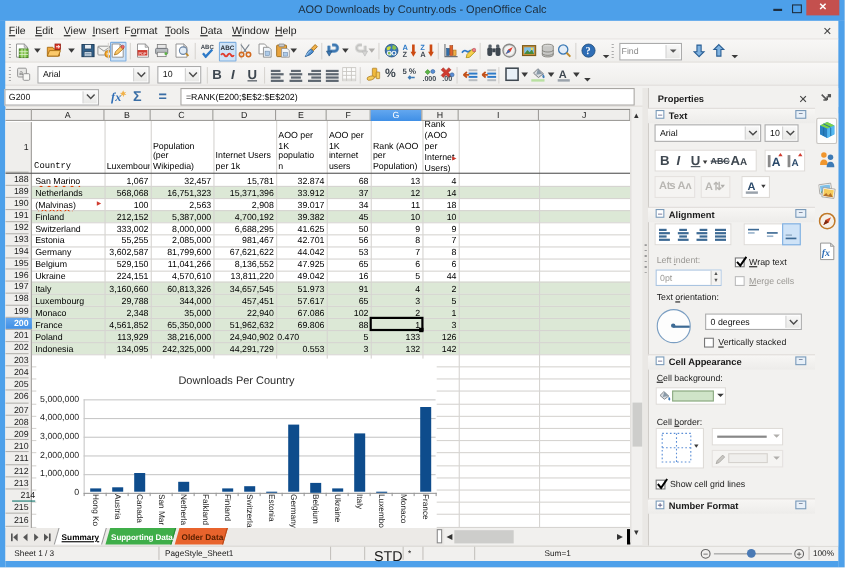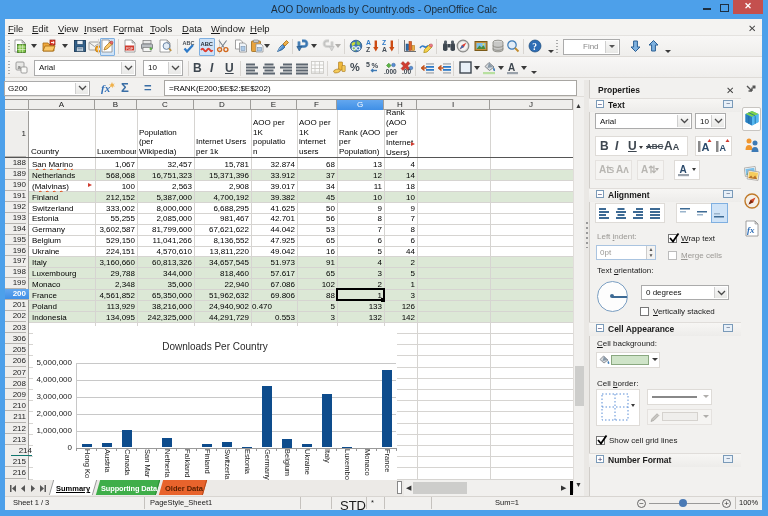--- a/index.html
+++ b/index.html
@@ -209,21 +209,21 @@
     <path d="M9 9l3.5 3.5" stroke="#c08b2d" stroke-width="1.8"></path>
   </svg>
 <div class="a sep" style="left:523px;top:39px;height:15px"></div>
 <svg class="icon" style="left:528px;top:39px" width="14" height="14" viewBox="0 0 14 14">
     <circle cx="7" cy="7" r="6" fill="#2e6db5" stroke="#1d4a78" stroke-width="0.7"></circle>
     <text x="4.2" y="10.5" font-size="9.5" font-weight="bold" fill="#fff" font-family="Liberation Serif">?</text>
   </svg>
 <div class="a ddown" style="left:548px;top:50px;border-left-width:3px;border-right-width:3px;border-top-width:3.5px"></div>
 <div class="a" style="left:556px;top:40px;width:2px;height:13px;background:repeating-linear-gradient(#aaa 0 1px,transparent 1px 3px)"></div>
 <div class="a combo" style="left:563px;top:38.5px;width:57px;height:16px">
-    <span style="margin-left:19px;color:#8a8a8a;font-size:8px">Find</span>
+    <span style="margin-left:1px;color:#8a8a8a;font-size:8px">Find</span>
     <div class="cbtn">
       <div class="ddown" style="position:static;border-top-color:#555;border-left-width:3px;border-right-width:3px;border-top-width:3.5px"></div>
     </div>
   </div>
 <svg class="icon" style="left:629px;top:39px" width="13" height="14" viewBox="0 0 13 14">
     <path d="M6.5 12.5L2 8h2.6V2h3.8v6H11z" fill="#7fb2e0" stroke="#2a5e93" stroke-width="1"></path>
   </svg>
 <svg class="icon" style="left:647px;top:39px" width="13" height="14" viewBox="0 0 13 14">
     <path d="M6.5 1.5L11 6H8.4v6H4.6V6H2z" fill="#7fb2e0" stroke="#2a5e93" stroke-width="1"></path>
   </svg>
@@ -432,34 +432,34 @@
 <div class="rowh" style="left:5px;top:223.7px;width:21px;height:10.90px;border-bottom:1px solid #b5b3b0">194</div>
 <div class="rowh" style="left:5px;top:234.6px;width:21px;height:10.90px;border-bottom:1px solid #b5b3b0">195</div>
 <div class="rowh" style="left:5px;top:245.5px;width:21px;height:10.90px;border-bottom:1px solid #b5b3b0">196</div>
 <div class="rowh" style="left:5px;top:256.4px;width:21px;height:10.90px;border-bottom:1px solid #b5b3b0">197</div>
 <div class="rowh" style="left:5px;top:267.3px;width:21px;height:10.90px;border-bottom:1px solid #b5b3b0">198</div>
 <div class="rowh" style="left:5px;top:278.2px;width:21px;height:10.90px;border-bottom:1px solid #b5b3b0">199</div>
 <div class="rowh" style="left:5px;top:289.1px;width:24px;height:10.90px;background:linear-gradient(#63a7ef,#3f8fe6);color:#fff;font-weight:bold;padding-right:3px;border-bottom:1px solid #b5b3b0">200</div>
 <div class="rowh" style="left:5px;top:300.0px;width:21px;height:10.90px;border-bottom:1px solid #b5b3b0">201</div>
 <div class="rowh" style="left:5px;top:310.9px;width:21px;height:10.90px;border-bottom:1px solid #b5b3b0">202</div>
 <div class="rowh" style="left:5px;top:321.8px;width:21px;height:11.20px;line-height:11.2px;border-bottom:1px solid #b5b3b0">203</div>
-<div class="rowh" style="left:5px;top:333.0px;width:21px;height:11.20px;line-height:11.2px;border-bottom:1px solid #b5b3b0">306</div>
+<div class="rowh" style="left:5px;top:333.0px;width:21px;height:11.20px;line-height:11.2px;border-bottom:1px solid #b5b3b0">204</div>
 <div class="rowh" style="left:5px;top:344.2px;width:21px;height:11.20px;line-height:11.2px;border-bottom:1px solid #b5b3b0">205</div>
 <div class="rowh" style="left:5px;top:355.4px;width:21px;height:11.20px;line-height:11.2px;border-bottom:1px solid #b5b3b0">206</div>
 <div class="rowh" style="left:5px;top:366.6px;width:21px;height:11.20px;line-height:11.2px;border-bottom:1px solid #b5b3b0">207</div>
 <div class="rowh" style="left:5px;top:377.8px;width:21px;height:11.20px;line-height:11.2px;border-bottom:1px solid #b5b3b0">208</div>
 <div class="rowh" style="left:5px;top:389.0px;width:21px;height:11.20px;line-height:11.2px;border-bottom:1px solid #b5b3b0">209</div>
 <div class="rowh" style="left:5px;top:400.2px;width:21px;height:11.20px;line-height:11.2px;border-bottom:1px solid #b5b3b0">210</div>
 <div class="rowh" style="left:5px;top:411.4px;width:21px;height:11.20px;line-height:11.2px;border-bottom:1px solid #b5b3b0">211</div>
 <div class="rowh" style="left:5px;top:422.6px;width:21px;height:11.20px;line-height:11.2px;border-bottom:1px solid #b5b3b0">212</div>
 <div class="rowh" style="left:5px;top:433.8px;width:21px;height:11.20px;line-height:11.2px;border-bottom:1px solid #b5b3b0">213</div>
 <div class="rowh" style="left:11px;top:445.0px;width:21px;height:11.20px;line-height:11.2px;border-bottom:1px solid #0f766e">214</div>
 <div class="rowh" style="left:5px;top:456.2px;width:21px;height:11.20px;line-height:11.2px;border-bottom:1px solid #b5b3b0">215</div>
 <div class="rowh" style="left:5px;top:467.4px;width:21px;height:11.20px;line-height:11.2px;border-bottom:1px solid #b5b3b0">216</div>
-<div class="a" style="left:31px;top:110px;width:63px;height:46.5px;font-size:8px;line-height:9.6px;color:#000;display:flex;flex-direction:column;justify-content:flex-end;overflow:hidden;">
+<div class="a" style="left:31px;top:110px;width:63px;height:46.5px;font-size:8px;line-height:9.6px;color:#000;display:flex;flex-direction:column;justify-content:flex-end;overflow:hidden;font-family:Liberation Mono, monospace;">
     <div>Country</div>
   </div>
 <div class="a" style="left:97px;top:110px;width:39px;height:46.5px;font-size:8px;line-height:9.6px;color:#000;display:flex;flex-direction:column;justify-content:flex-end;overflow:hidden;">
     <div>Luxembourg</div>
   </div>
 <div class="a" style="left:139px;top:110px;width:54px;height:46.5px;font-size:8px;line-height:9.6px;color:#000;display:flex;flex-direction:column;justify-content:flex-end;overflow:hidden;">
     <div>Population<br>(per<br>Wikipedia)</div>
   </div>
 <div class="a" style="left:196px;top:110px;width:54px;height:46.5px;font-size:8px;line-height:9.6px;color:#000;display:flex;flex-direction:column;justify-content:flex-end;overflow:hidden;">
     <div>Internet Users<br>per 1k</div>
@@ -553,21 +553,21 @@
 <div class="celltxt rt" style="left:95px;top:258.0px;width:40px;height:10px">3,160,660</div>
 <div class="celltxt rt" style="left:137px;top:258.0px;width:55px;height:10px">60,813,326</div>
 <div class="celltxt rt" style="left:194px;top:258.0px;width:55px;height:10px">34,657,545</div>
 <div class="celltxt rt" style="left:251px;top:258.0px;width:44px;height:10px">51.973</div>
 <div class="celltxt rt" style="left:297px;top:258.0px;width:38px;height:10px">91</div>
 <div class="celltxt rt" style="left:337px;top:258.0px;width:45px;height:10px">4</div>
 <div class="celltxt rt" style="left:384px;top:258.0px;width:31px;height:10px">2</div>
 <div class="celltxt" style="left:32px;top:268.9px;width:61px;height:10px;overflow:hidden">Luxembourg</div>
 <div class="celltxt rt" style="left:95px;top:268.9px;width:40px;height:10px">29,788</div>
 <div class="celltxt rt" style="left:137px;top:268.9px;width:55px;height:10px">344,000</div>
-<div class="celltxt rt" style="left:194px;top:268.9px;width:55px;height:10px">818,460</div>
+<div class="celltxt rt" style="left:194px;top:268.9px;width:55px;height:10px">457,451</div>
 <div class="celltxt rt" style="left:251px;top:268.9px;width:44px;height:10px">57.617</div>
 <div class="celltxt rt" style="left:297px;top:268.9px;width:38px;height:10px">65</div>
 <div class="celltxt rt" style="left:337px;top:268.9px;width:45px;height:10px">3</div>
 <div class="celltxt rt" style="left:384px;top:268.9px;width:31px;height:10px">5</div>
 <div class="celltxt" style="left:32px;top:279.8px;width:61px;height:10px;overflow:hidden">Monaco</div>
 <div class="celltxt rt" style="left:95px;top:279.8px;width:40px;height:10px">2,348</div>
 <div class="celltxt rt" style="left:137px;top:279.8px;width:55px;height:10px">35,000</div>
 <div class="celltxt rt" style="left:194px;top:279.8px;width:55px;height:10px">22,940</div>
 <div class="celltxt rt" style="left:251px;top:279.8px;width:44px;height:10px">67.086</div>
 <div class="celltxt rt" style="left:297px;top:279.8px;width:38px;height:10px">102</div>

